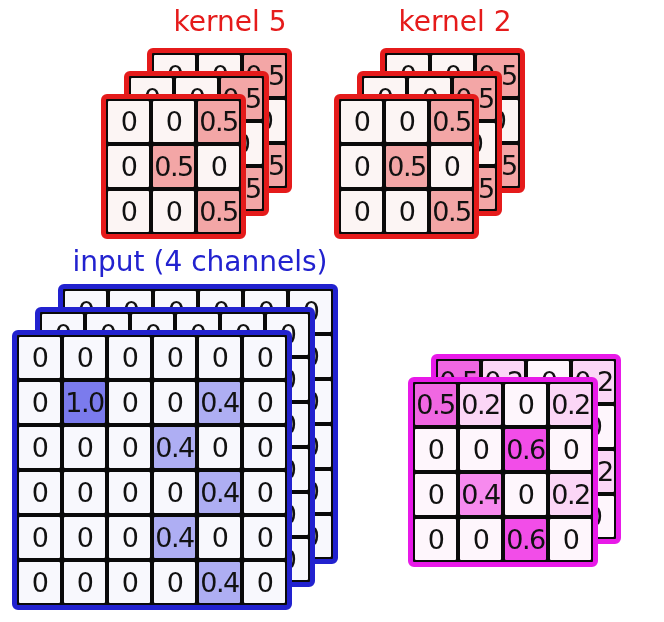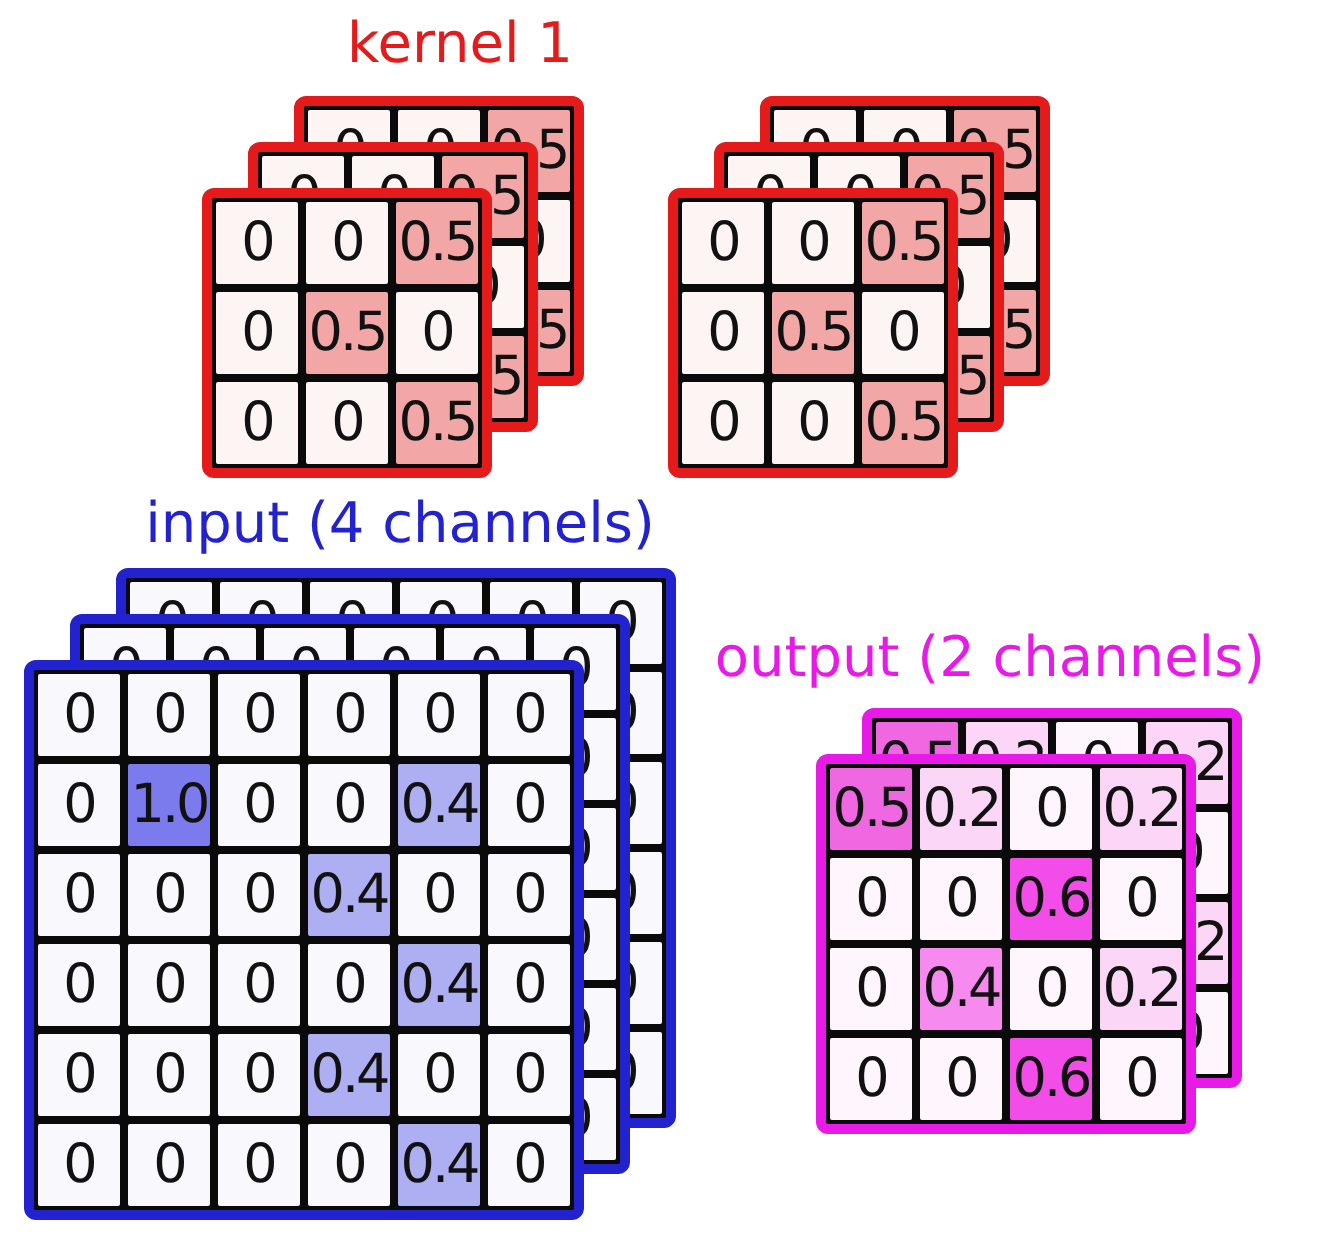--- a/index.html
+++ b/index.html
@@ -41,23 +41,23 @@
     letter-spacing: -1.5px;
     color: #111111;
     border-radius: 1px;
     overflow: hidden;
   }
 </style>
 </head>
 <body>
 
 <div id="canvas">
-  <div class="group-title" id="kernel1-title" style="color: rgb(229, 27, 27);">kernel 1</div>
+  <div class="group-title" id="kernel1-title" style="color: rgb(229, 27, 27);">kernel 5</div>
+  <div class="group-title" id="kernel2-title" style="color: rgb(229, 27, 27);">kernel 2</div>
   <div class="group-title" id="input-title" style="color: rgb(34, 34, 207);">input (4 channels)</div>
-  <div class="group-title" id="output-title" style="color: rgb(232, 26, 232);">output (2 channels)</div>
 <div class="matrix" style="left: 147px; top: 48px; z-index: 18; border-color: rgb(229, 27, 27); grid-template-columns: repeat(3, 41px);">
       <div class="cell" style="background: rgb(252, 245, 244);">0</div>
       <div class="cell" style="background: rgb(252, 245, 244);">0</div>
       <div class="cell" style="background: rgb(243, 166, 166);">0.5</div>
       <div class="cell" style="background: rgb(252, 245, 244);">0</div>
       <div class="cell" style="background: rgb(243, 166, 166);">0.5</div>
       <div class="cell" style="background: rgb(252, 245, 244);">0</div>
       <div class="cell" style="background: rgb(252, 245, 244);">0</div>
       <div class="cell" style="background: rgb(252, 245, 244);">0</div>
       <div class="cell" style="background: rgb(243, 166, 166);">0.5</div>

